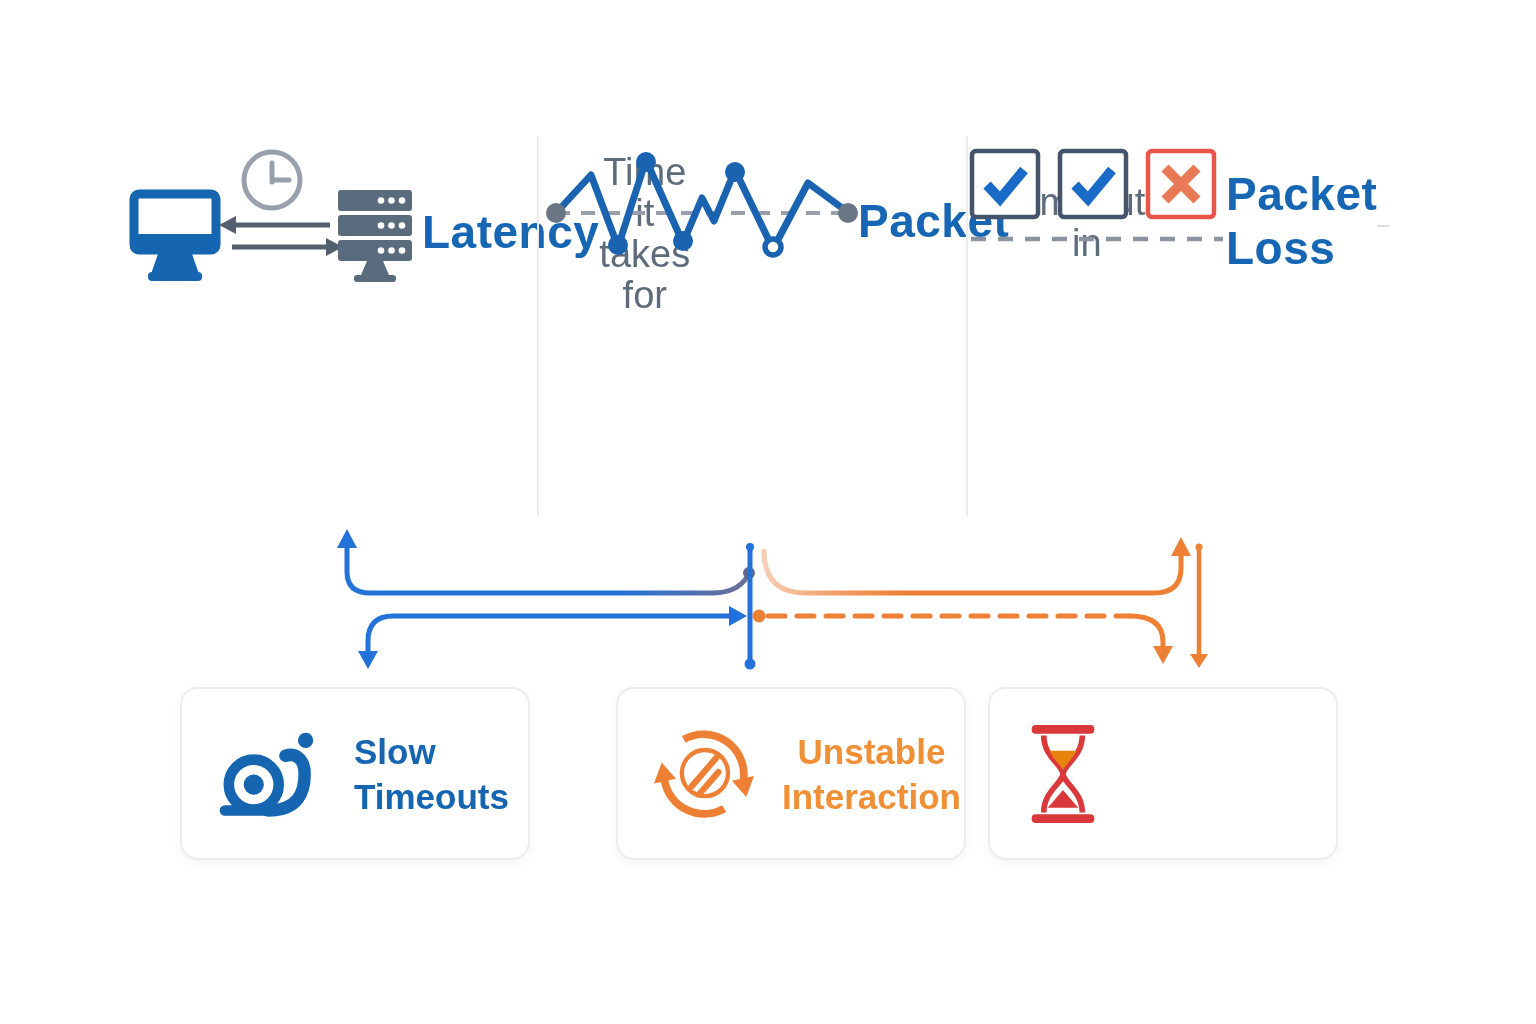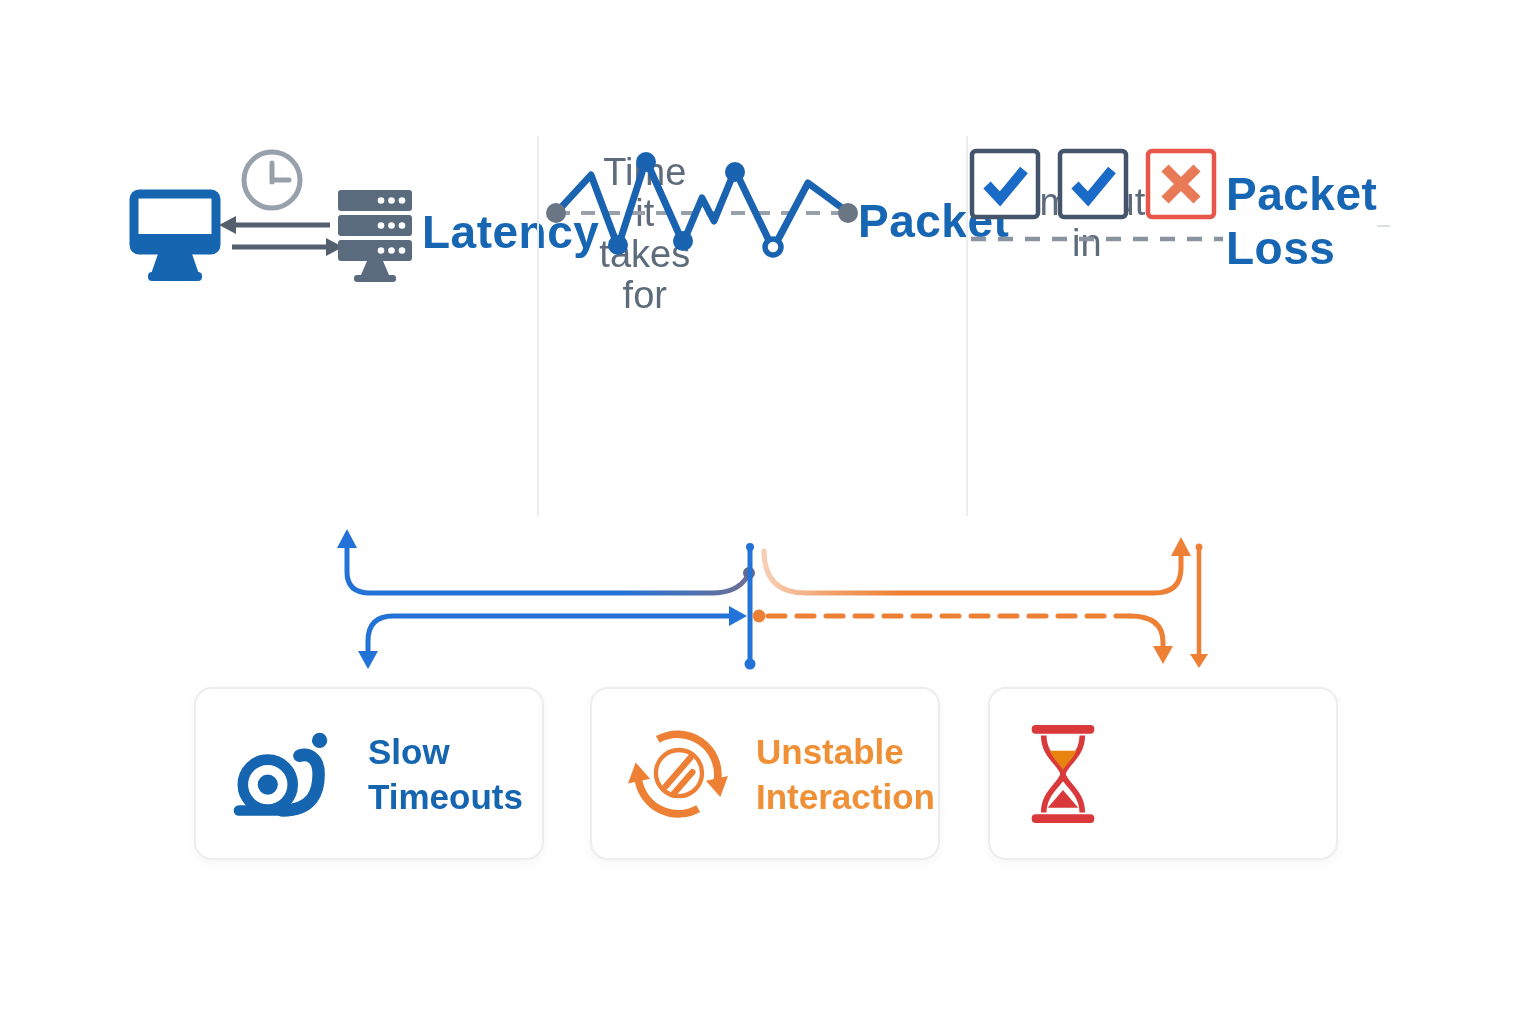--- a/index.html
+++ b/index.html
@@ -23,21 +23,21 @@
   .col-underline{margin-top:26px;width:200px;height:2px;background:#dbdfe4;}
   .col-desc{margin-top:20px;font-size:38px;line-height:41px;color:var(--c-desc-gray);text-align:center;}
   .v-divider{position:absolute;top:136px;width:2px;height:380px;background:var(--c-divider);}
   #divider-1{left:537px;} #divider-2{left:966px;}
   
   .connector-layer{position:absolute;left:0;top:0;width:1536px;height:1024px;pointer-events:none;}
   
   .effect-box{position:absolute;top:687px;width:350px;height:173px;background:#fff;
     border:2px solid #ededf0;border-radius:18px;box-shadow:0 3px 8px rgba(40,50,70,.05);
     display:flex;align-items:center;box-sizing:border-box;}
-  #box-slow{left:194px;} #box-unstable{left:590px;} #box-timeouts{left:988px;}
+  #box-slow{left:180px;} #box-unstable{left:616px;text-align:center;} #box-timeouts{left:988px;}
   .effect-icon{margin-left:36px;display:flex;align-items:center;}
   .effect-label{margin-left:28px;font-weight:700;font-size:35px;line-height:45px;}
   #box-slow .effect-label{color:var(--c-icon-blue);}
   #box-unstable .effect-label{color:var(--c-orange-text);}
   #box-timeouts .effect-label{color:var(--c-red);font-size:38px;}
   
   .st-blue{stroke:var(--c-icon-blue);} .f-blue{fill:var(--c-icon-blue);}
   .st-jit{stroke:var(--c-jitter-blue);} .f-jit{fill:var(--c-jitter-blue);}
   .st-muted{stroke:var(--c-muted-gray);}
   .f-slate{fill:var(--c-slate);} .st-arrow{stroke:var(--c-arrow-slate);} .f-arrow{fill:var(--c-arrow-slate);}

